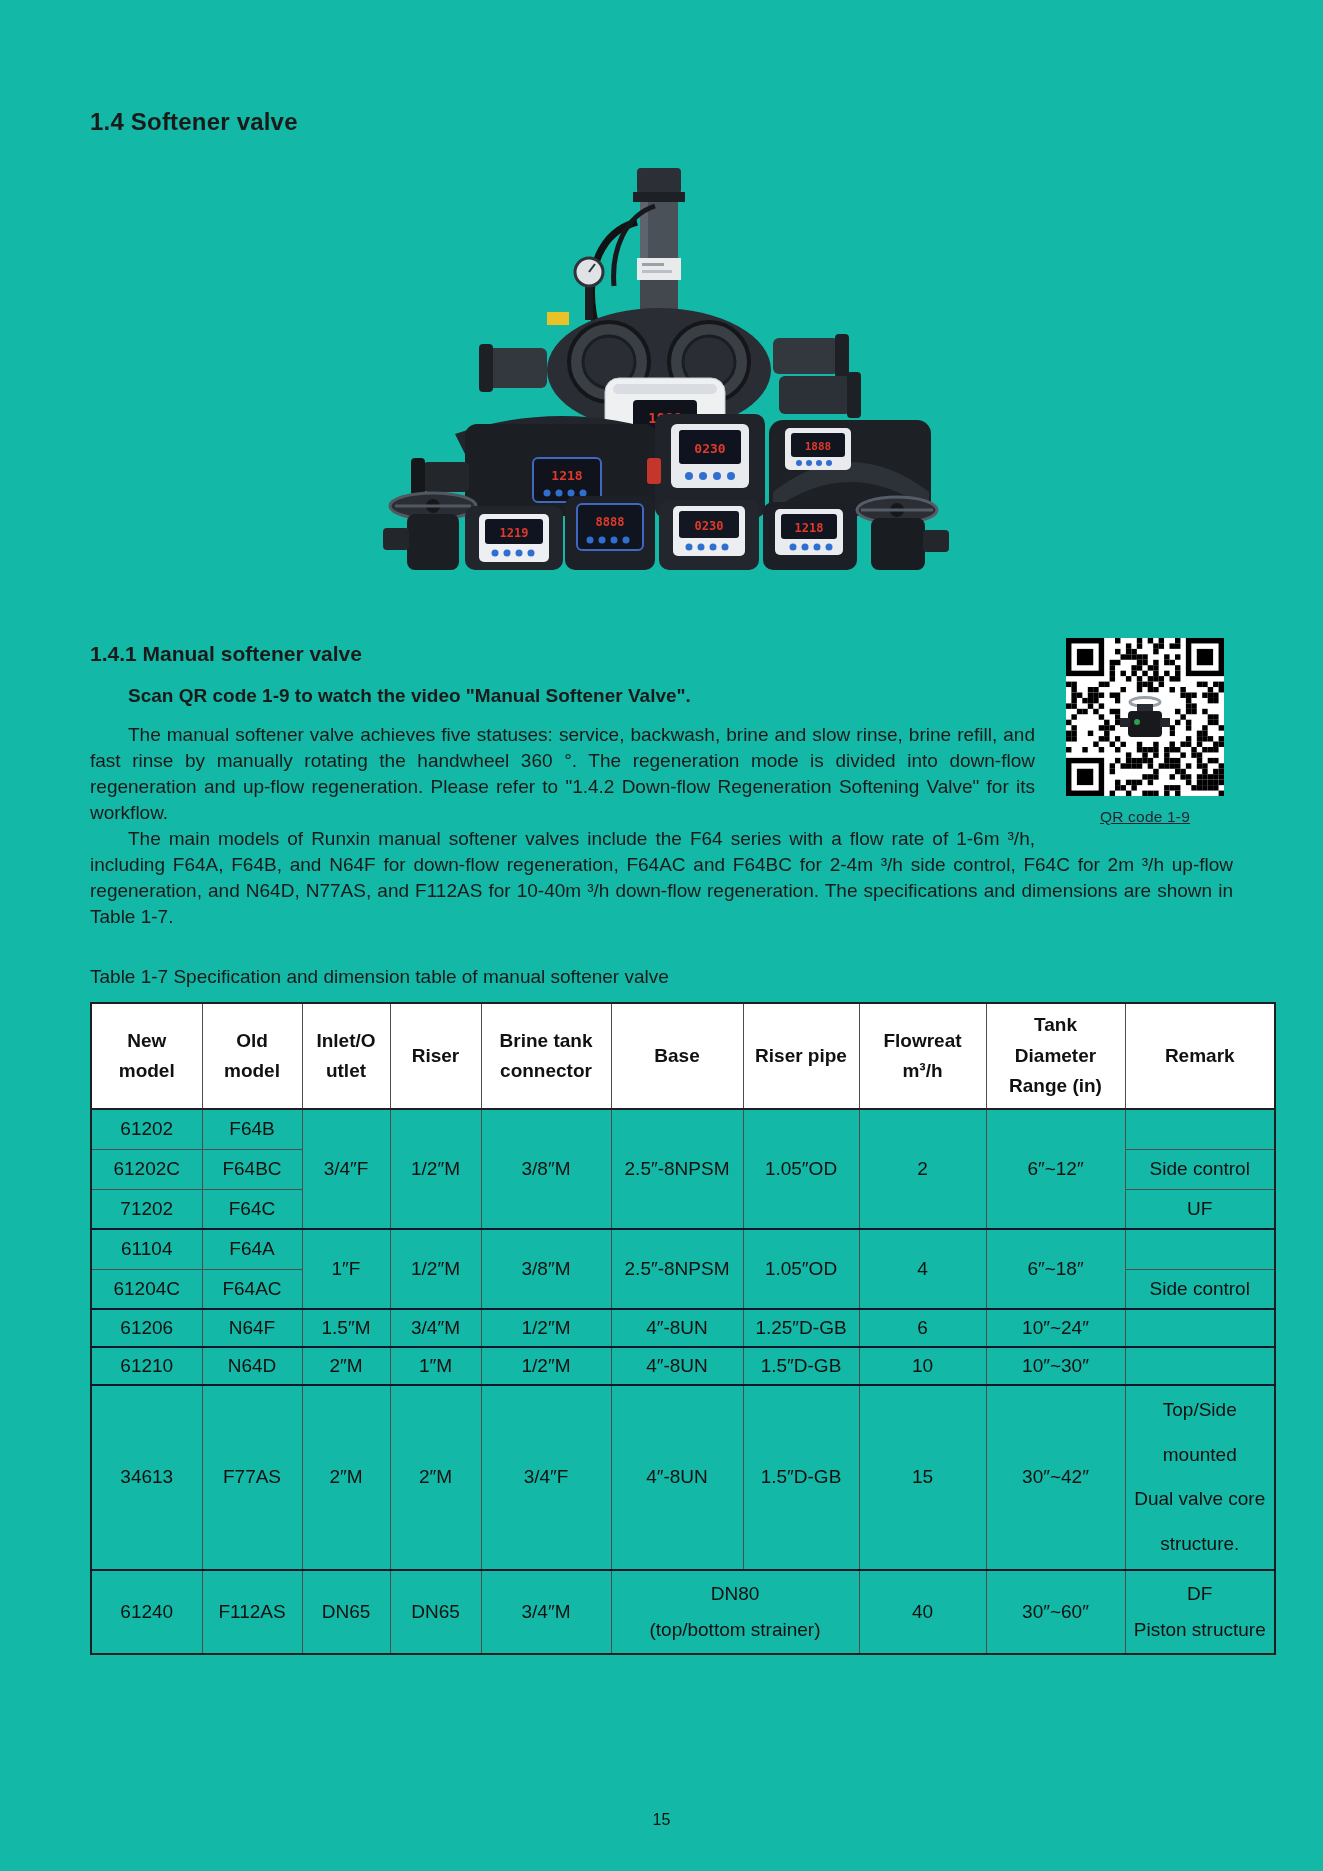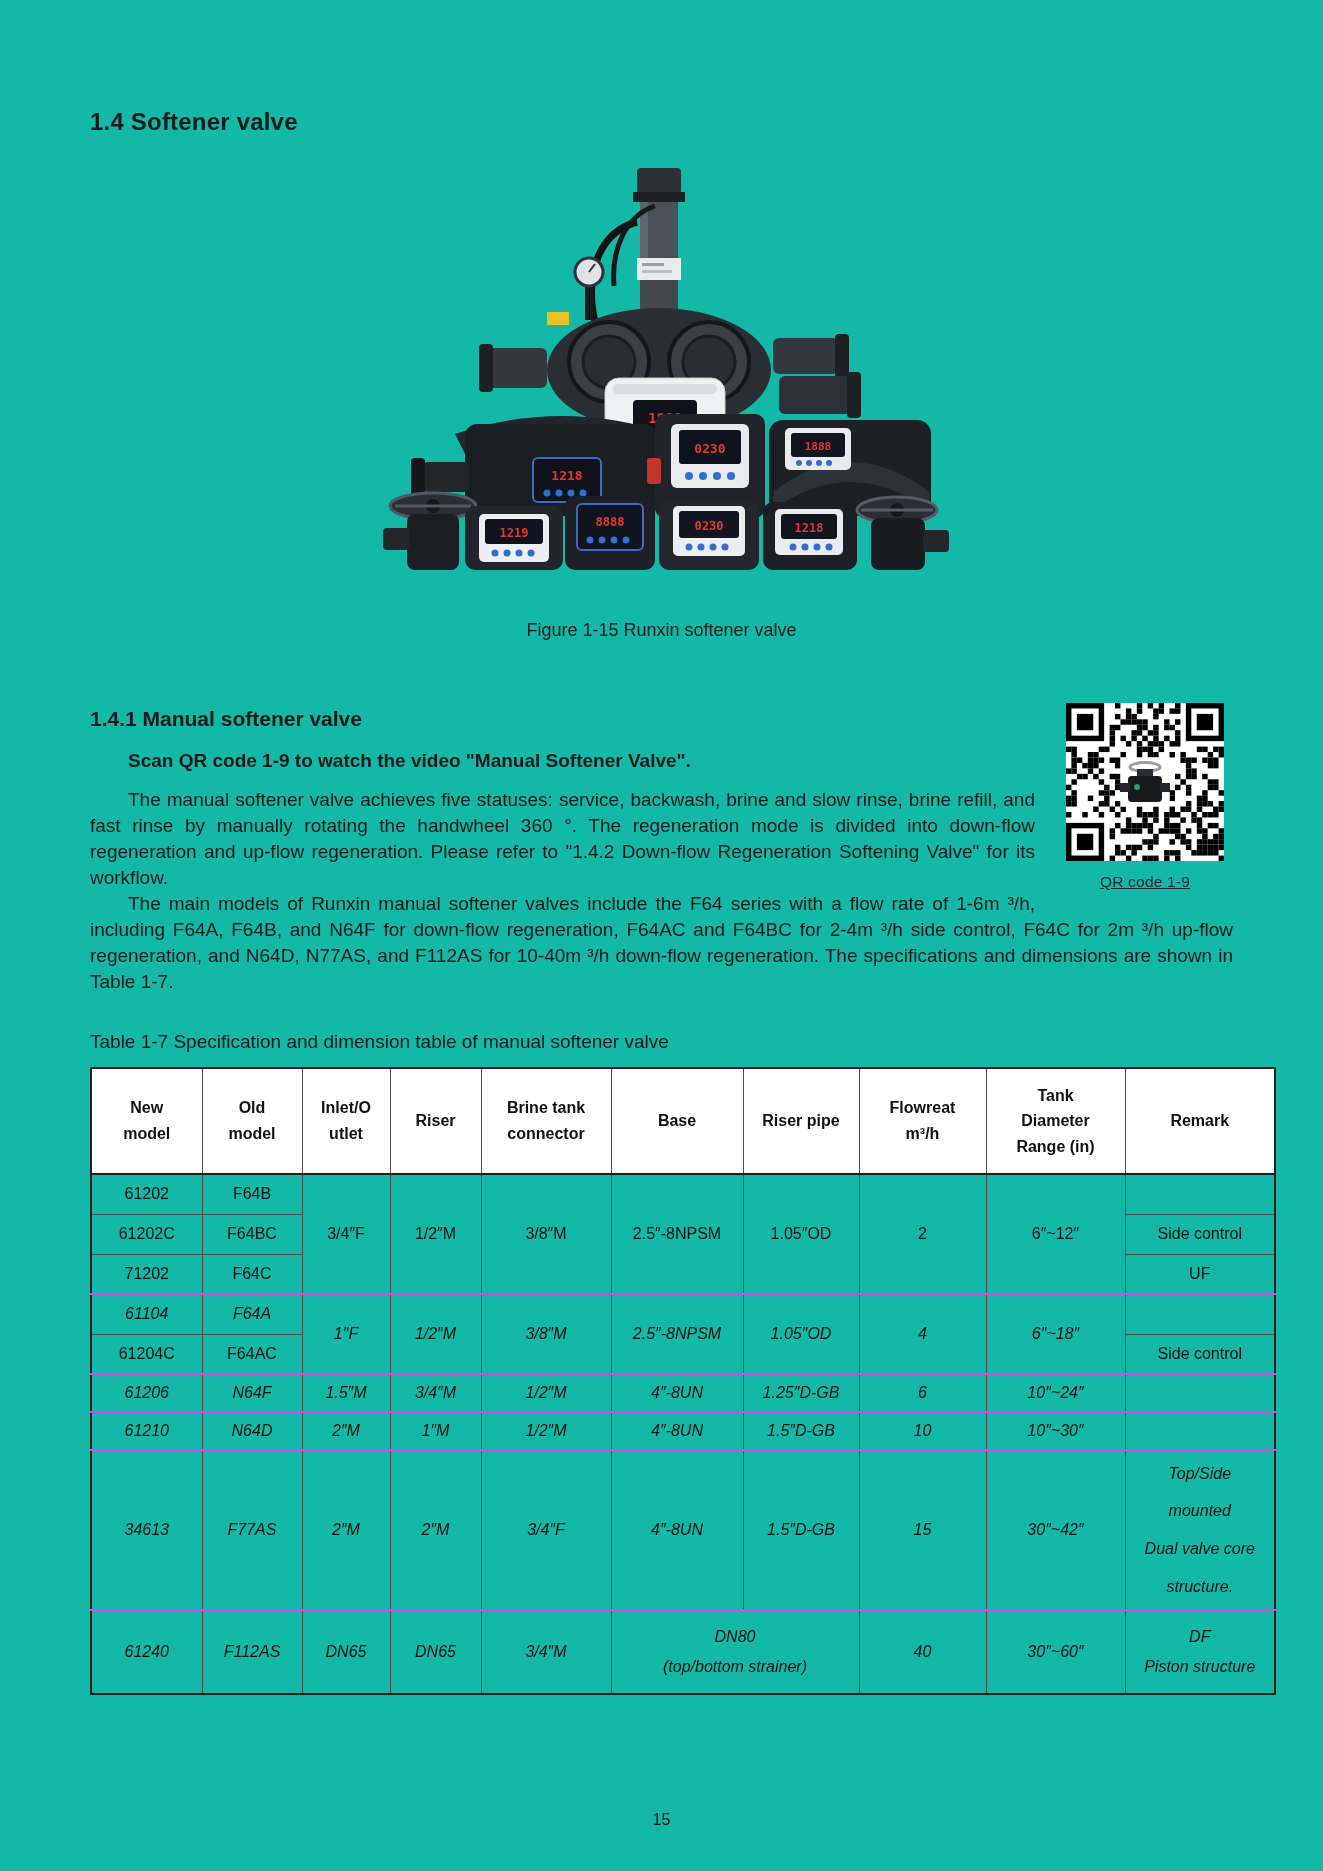--- a/index.html
+++ b/index.html
@@ -38,34 +38,34 @@
     font-size:19px;line-height:26px;margin:0;
     text-align:justify;text-indent:38px;
   }
   .table-title{
     font-size:19px;font-weight:normal;
     margin-top:36px;
   }
   table.spec{
     width:1184px;margin:14px auto 0;
     border-collapse:collapse;table-layout:fixed;
-    font-size:16px;color:#111;
+    font-size:19px;color:#111;
   }
   table.spec th,table.spec td{
     border:1px solid #4d4d4d;
     text-align:center;vertical-align:middle;
     padding:2px 3px;white-space:pre-line;
     overflow:hidden;
   }
   table.spec{border:2px solid #1f1f1f;}
   table.spec thead th{
     font-weight:bold;line-height:1.6;height:100px;
     border-bottom:2px solid #1f1f1f;background:#fff;
   }
-  tr.gs td{border-top:2px solid #d946ef;font-style:italic;}
+  tr.gs td{border-top:2px solid #0f172a;}
   tr.r-norm{height:40px;}
   tr.r-small{height:38px;}
   tr.r-tall{height:160px;}
   tr.r-tall td{line-height:2.35;}
   tr.r-last{height:84px;}
   tr.r-last td{line-height:1.85;}
   .page-num{
     position:absolute;bottom:42px;left:0;right:0;
     text-align:center;font-size:16px;color:#111;
   }
@@ -199,21 +199,20 @@
           <circle cx="492" cy="385" r="3.5" fill="#2f6fd0"></circle>
 
         <ellipse cx="560" cy="348" rx="40" ry="13" fill="#2b2f35" stroke="#565d66" stroke-width="3"></ellipse>
         <circle cx="560" cy="348" r="7" fill="#15171b"></circle>
         <line x1="524" y1="348" x2="596" y2="348" stroke="#565d66" stroke-width="3"></line>
         <rect x="534" y="356" width="54" height="52" rx="8" fill="#191c21"></rect>
         <rect x="586" y="368" width="26" height="22" rx="4" fill="#23262b"></rect>
       </svg>
     </div>
 
-    <div class="figure-caption">Figure 1-15 Runxin softener valve</div>
 
     <div class="section">
       <div class="qr-float">
         <svg width="158" height="158" viewBox="0 0 158 158" id="qr-svg">
             <rect x="0" y="0" width="158" height="158" fill="#ffffff"></rect>
             <rect x="49.0" y="0.0" width="5.45" height="5.45" fill="#000"></rect>
             <rect x="70.8" y="0.0" width="5.45" height="5.45" fill="#000"></rect>
             <rect x="81.7" y="0.0" width="5.45" height="5.45" fill="#000"></rect>
             <rect x="92.6" y="0.0" width="5.45" height="5.45" fill="#000"></rect>
             <rect x="109.0" y="0.0" width="5.45" height="5.45" fill="#000"></rect>

